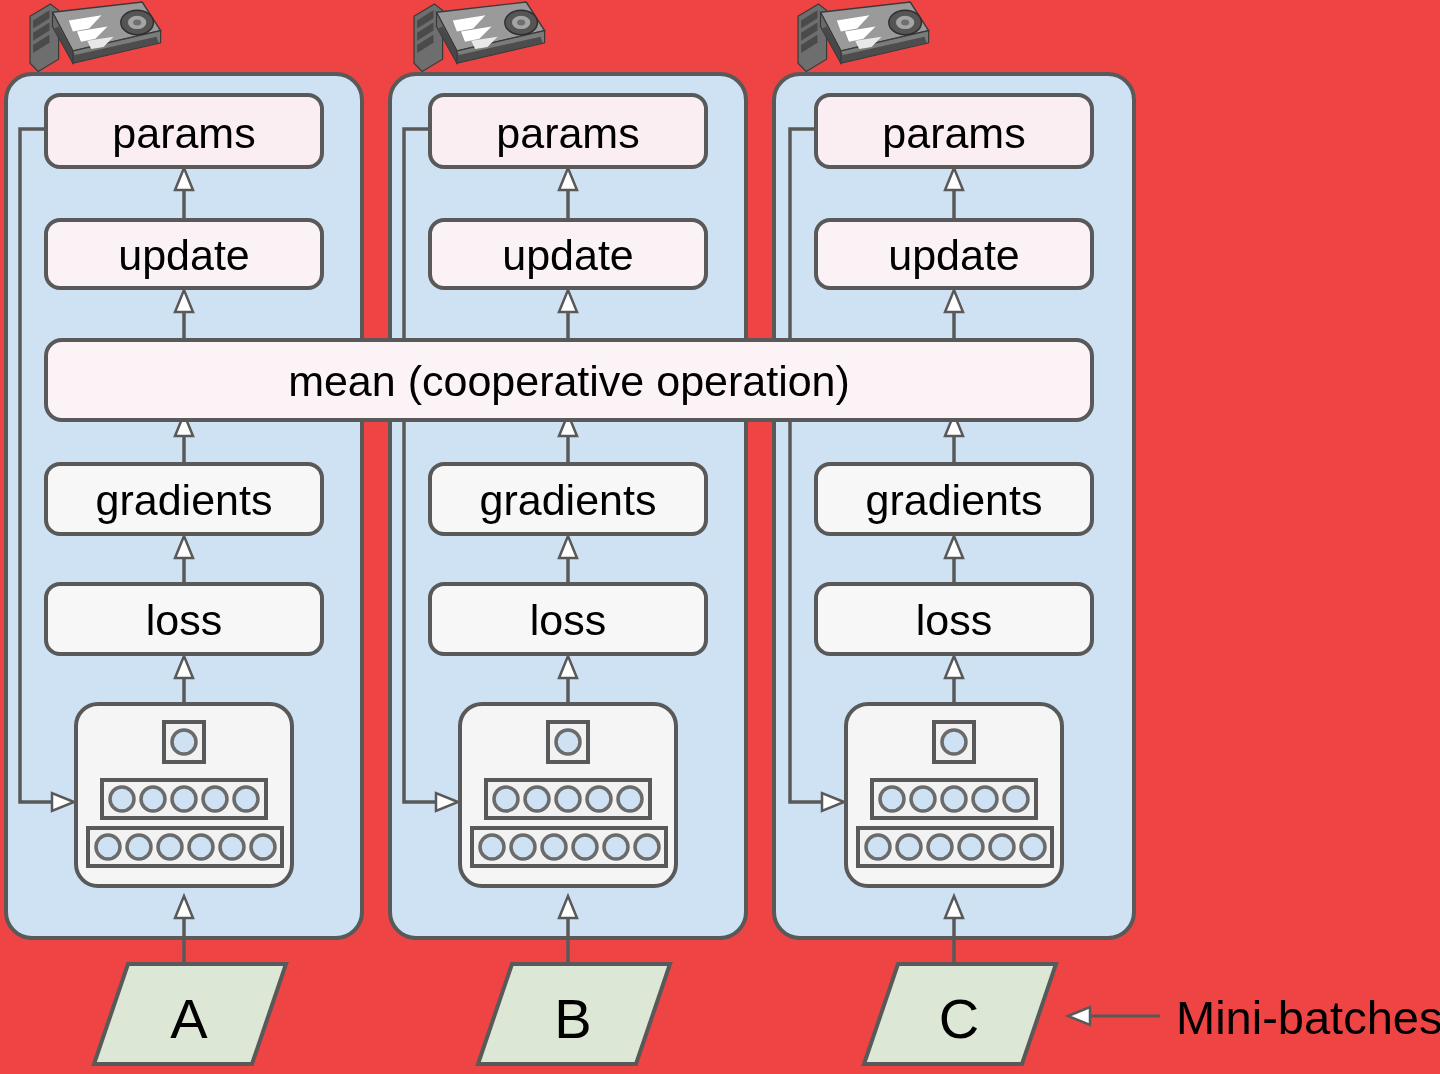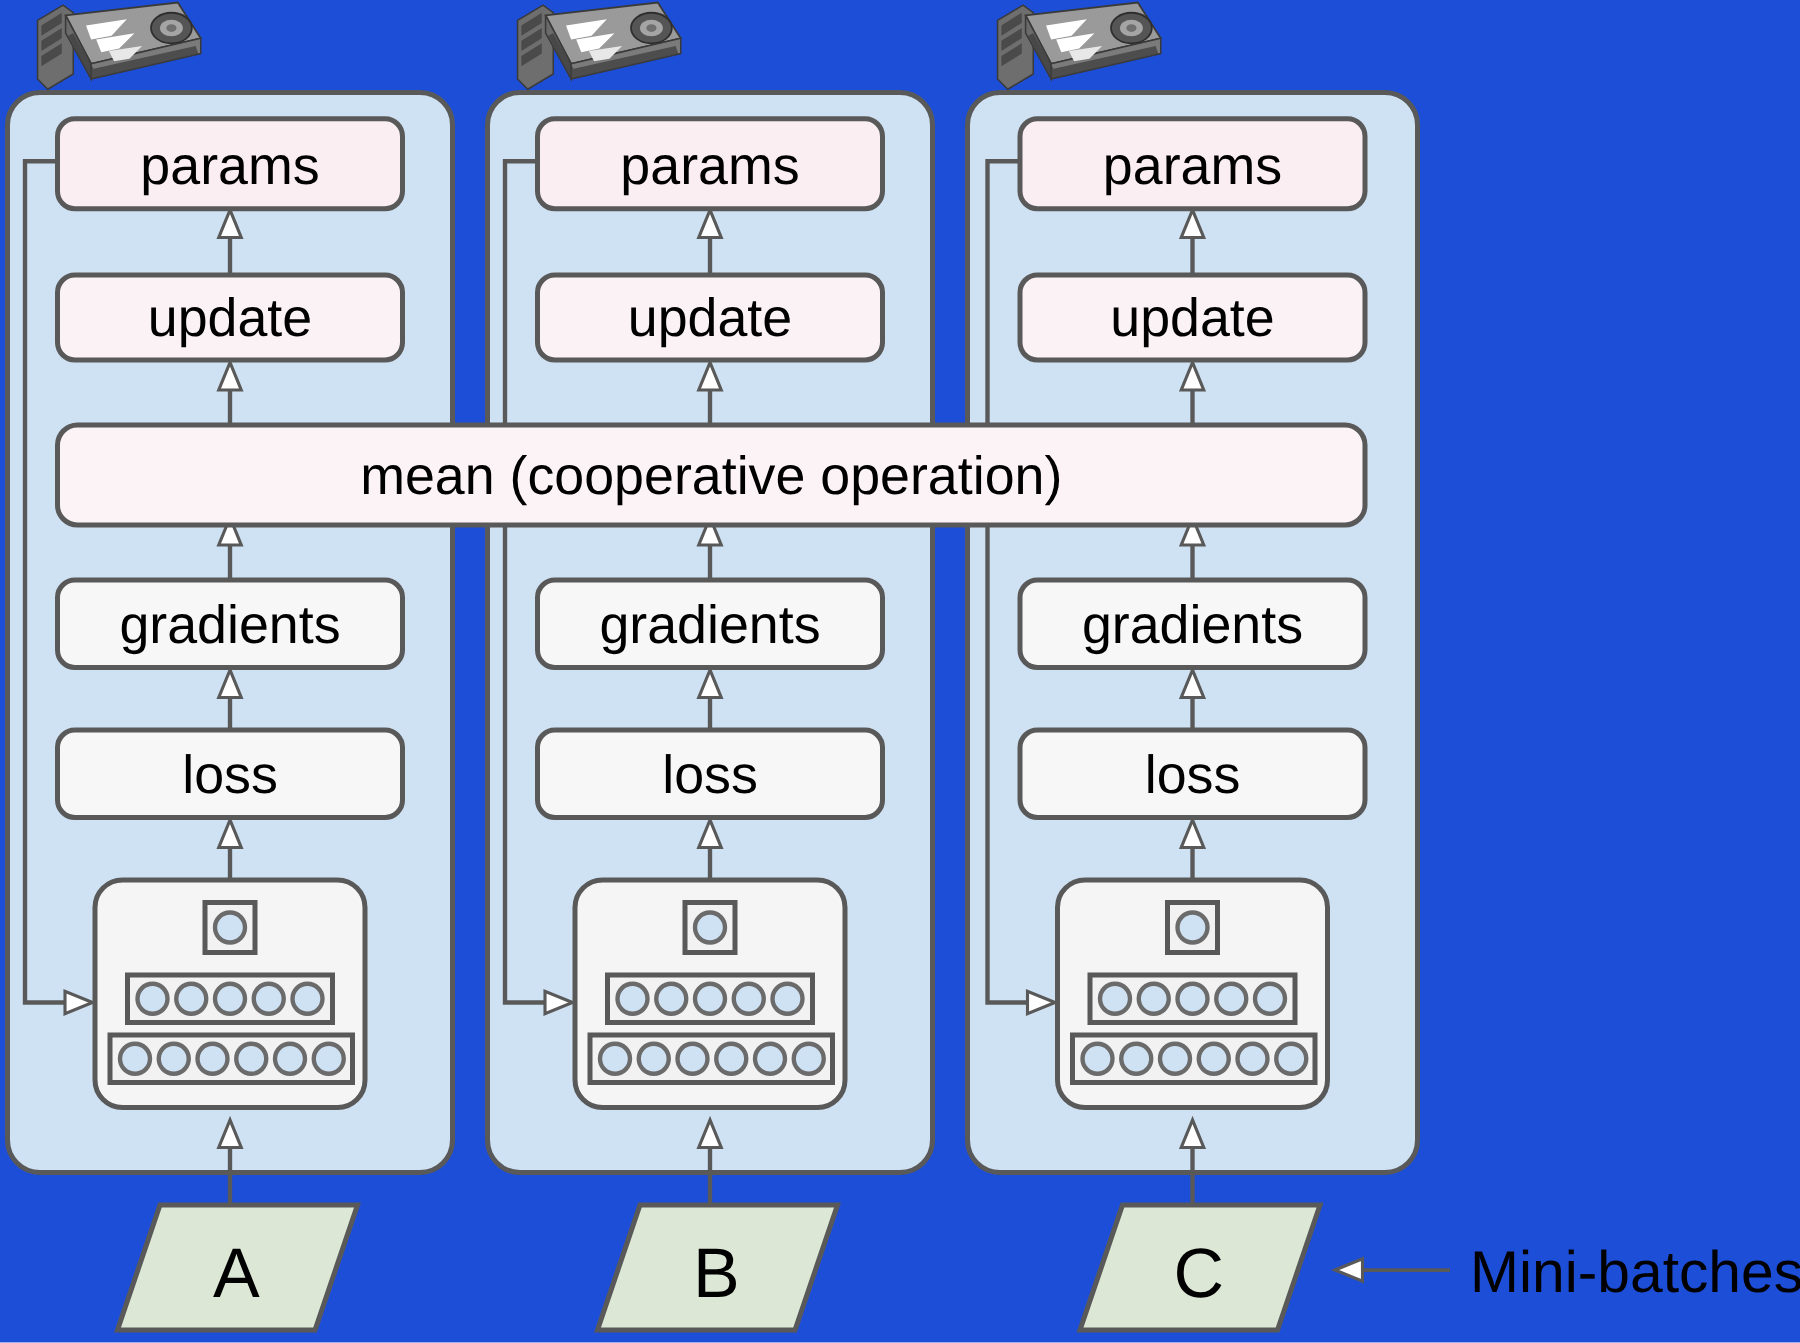--- a/index.html
+++ b/index.html
@@ -7,21 +7,21 @@
     padding: 0;
     background: #ffffff;
   }
   body {
     font-family: "Liberation Sans", sans-serif;
   }
   #stage {
     position: relative;
     width: 1440px;
     height: 1074px;
-    background: #1d4ed8;
+    background: #ef4444;
     overflow: hidden;
   }
   #svgroot {
     position: absolute;
     left: 0;
     top: 0;
     width: 1440px;
     height: 1074px;
   }
   .gpu-panel {

